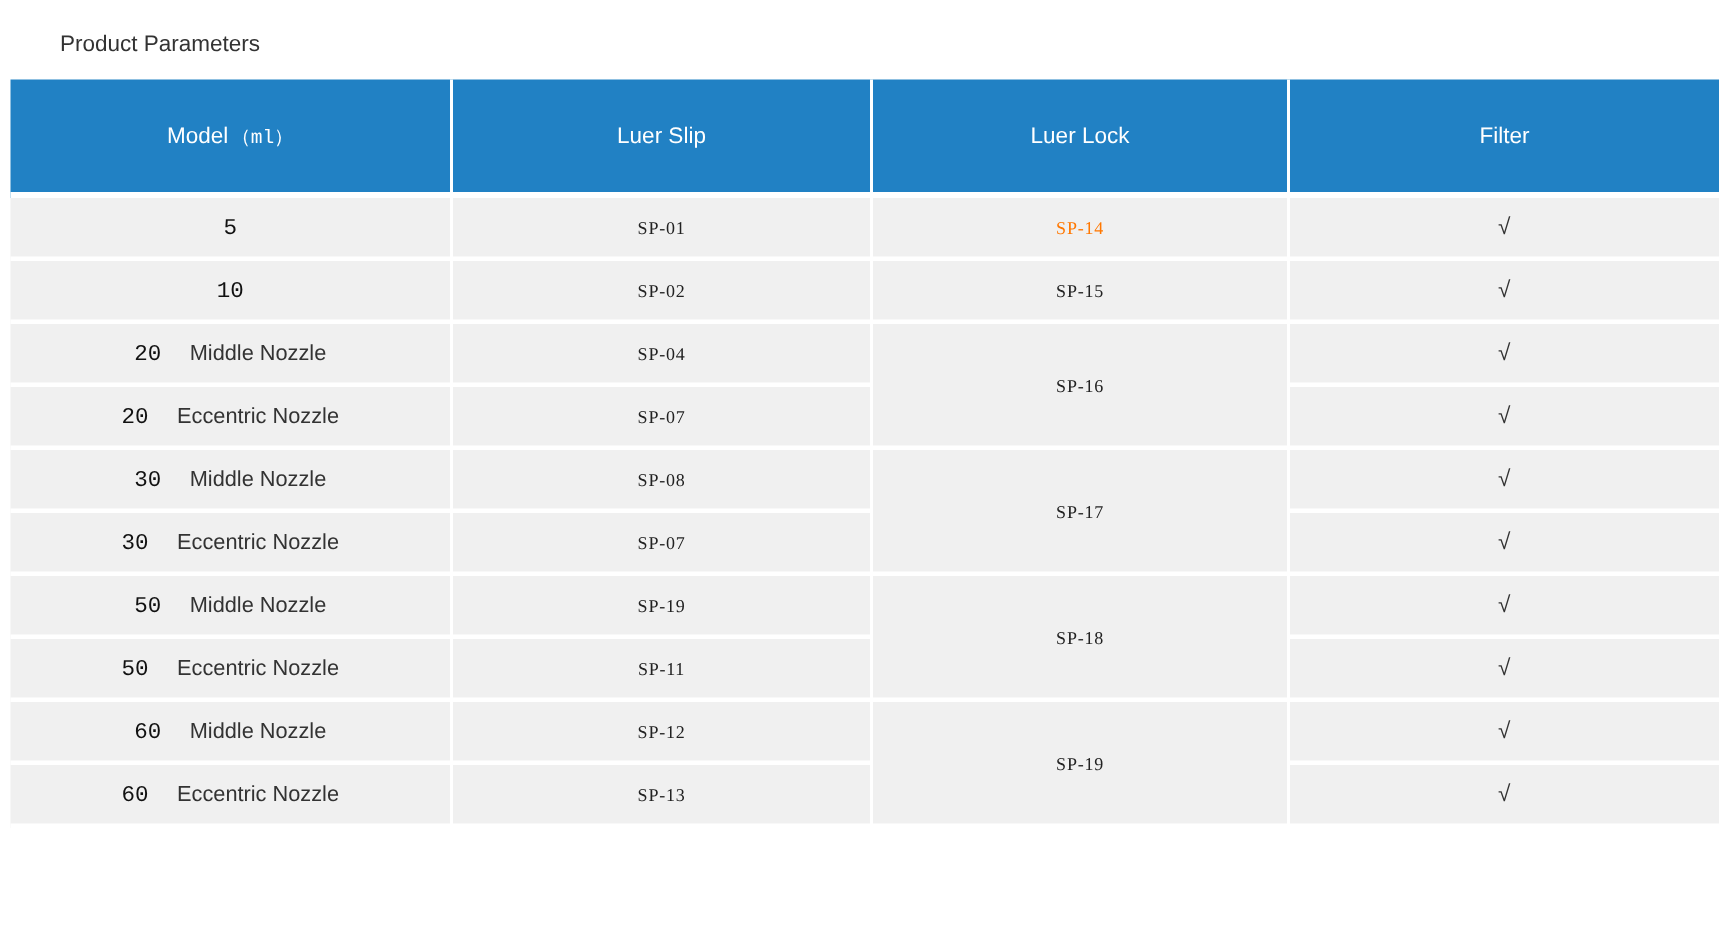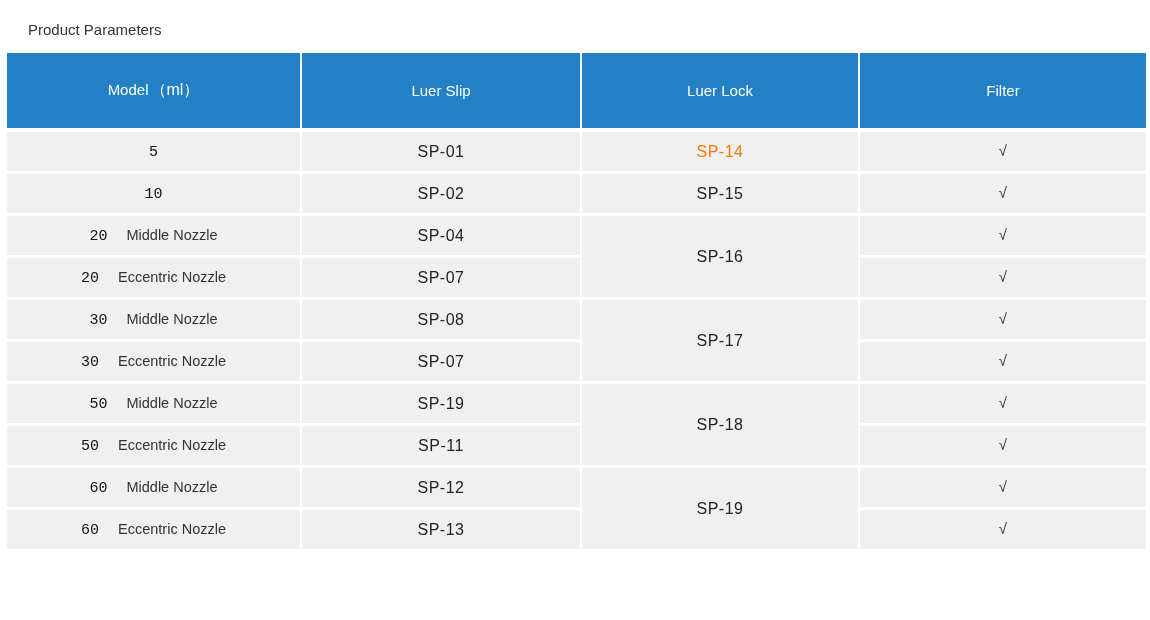--- a/index.html
+++ b/index.html
@@ -13,21 +13,21 @@
   }
   *{box-sizing:border-box;}
   html,body{margin:0;padding:0;}
   body{
     width:1150px;height:620px;
     background:var(--page-bg);
     font-family:"Liberation Sans", sans-serif;
     overflow:hidden;
   }
   .page-title{
-    padding:21px 0 0 28px;
+    padding:21px 0 0 40px;
     font-size:15px;
     color:var(--text);
   }
   table.params{
     margin:15px 0 0 7px;
     width:1139px;
     border-collapse:separate;
     border-spacing:0;
     table-layout:fixed;
   }
@@ -51,38 +51,38 @@
     background:var(--row-bg);
     height:42px;
     text-align:center;
     vertical-align:middle;
     border-bottom:3px solid #fff;
     border-right:2px solid #fff;
     color:var(--text);
   }
   td:last-child{border-right:none;}
   .model-unit{
-    font-family:Liberation Sans, sans-serif;
-    font-size:16px;
+    font-family:Liberation Mono, monospace;
+    font-size:13px;
     margin-left:2px;
   }
   .model-num{
     font-family:"Liberation Mono", monospace;
     font-size:15px;
     color:#111;
   }
   .model-label{
     font-size:14.5px;
     color:var(--text);
     margin-left:19px;
   }
   .model-label:empty{margin-left:0;}
   .code{
-    font-family:Liberation Sans, sans-serif;
-    font-size:16px;
+    font-family:Liberation Serif, serif;
+    font-size:12px;
     color:var(--code-text);
     letter-spacing:0.5px;
   }
   .code.highlight{color:var(--highlight);}
   .check{
     font-family:"Liberation Mono", monospace;
     font-size:15px;
     color:var(--text);
   }
 </style>

